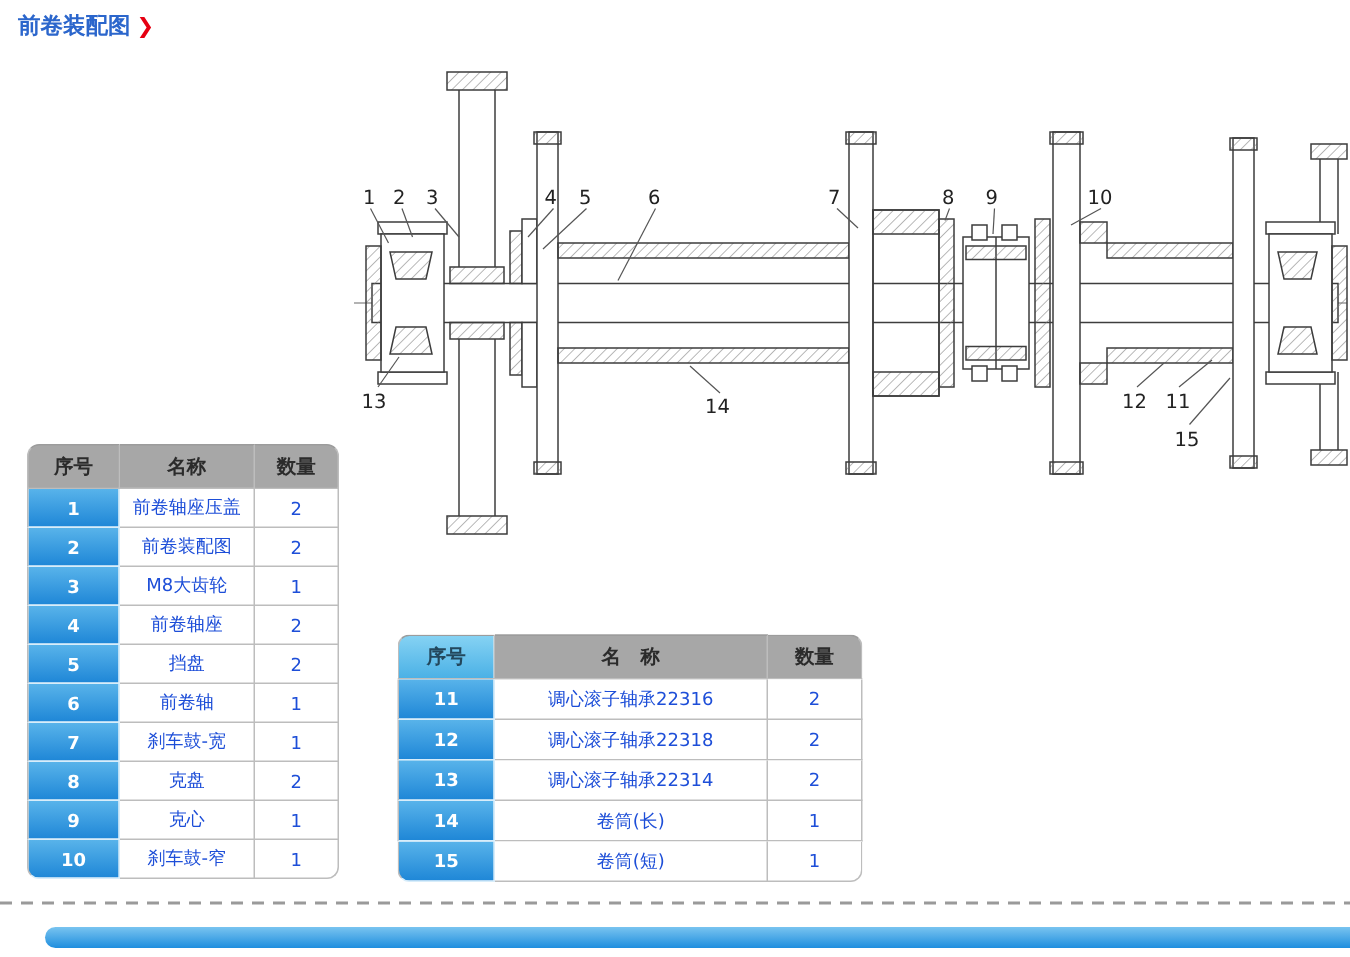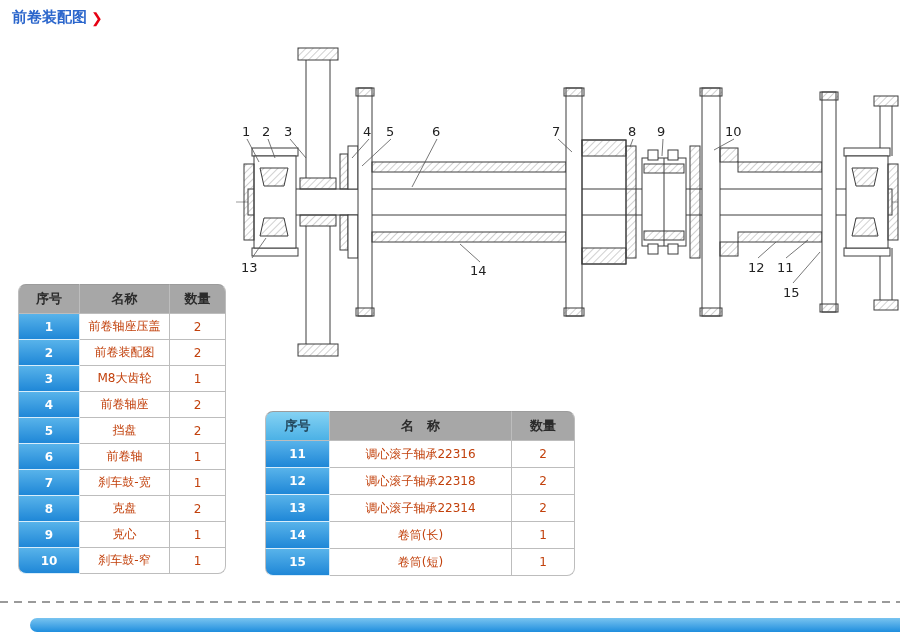--- a/index.html
+++ b/index.html
@@ -11,25 +11,25 @@
   .page-title {
     position:absolute; left:12px; top:8px;
     font-size:15px; font-weight:bold; color:#2b66cc;
     display:flex; align-items:center; gap:4px;
   }
   .page-title .arrow { color:#e60012; font-size:14px; font-weight:bold; }
 
   svg.drawing { position:absolute; left:0; top:0; }
 
   
-  .tbl { border-collapse:separate; border-spacing:0; table-layout:fixed; }
+  .tbl { border-collapse:separate; border-spacing:0; table-layout:fixed;margin-top:12px; }
   .tbl td {
     border-right:1px solid #bdbdbd; border-bottom:1px solid #bdbdbd;
     background:#fff; text-align:center; vertical-align:middle;
-    color:#c2410c; font-size:12px; overflow:hidden; white-space:nowrap;
+    color:#1d4ed8; font-size:12px; overflow:hidden; white-space:nowrap;
   }
   .tbl tr td:first-child { border-left:1px solid #bdbdbd; }
   .tbl tr.hd td {
     border-top:1px solid #9c9c9c;
     background:#a7a7a7; color:#2b2b2b; font-size:13px; font-weight:bold;
   }
   .tbl td.no {
     background:linear-gradient(180deg,#58b3ea,#1f87d7);
     color:#fff; font-weight:bold;
     border-color:#d8edfa;

